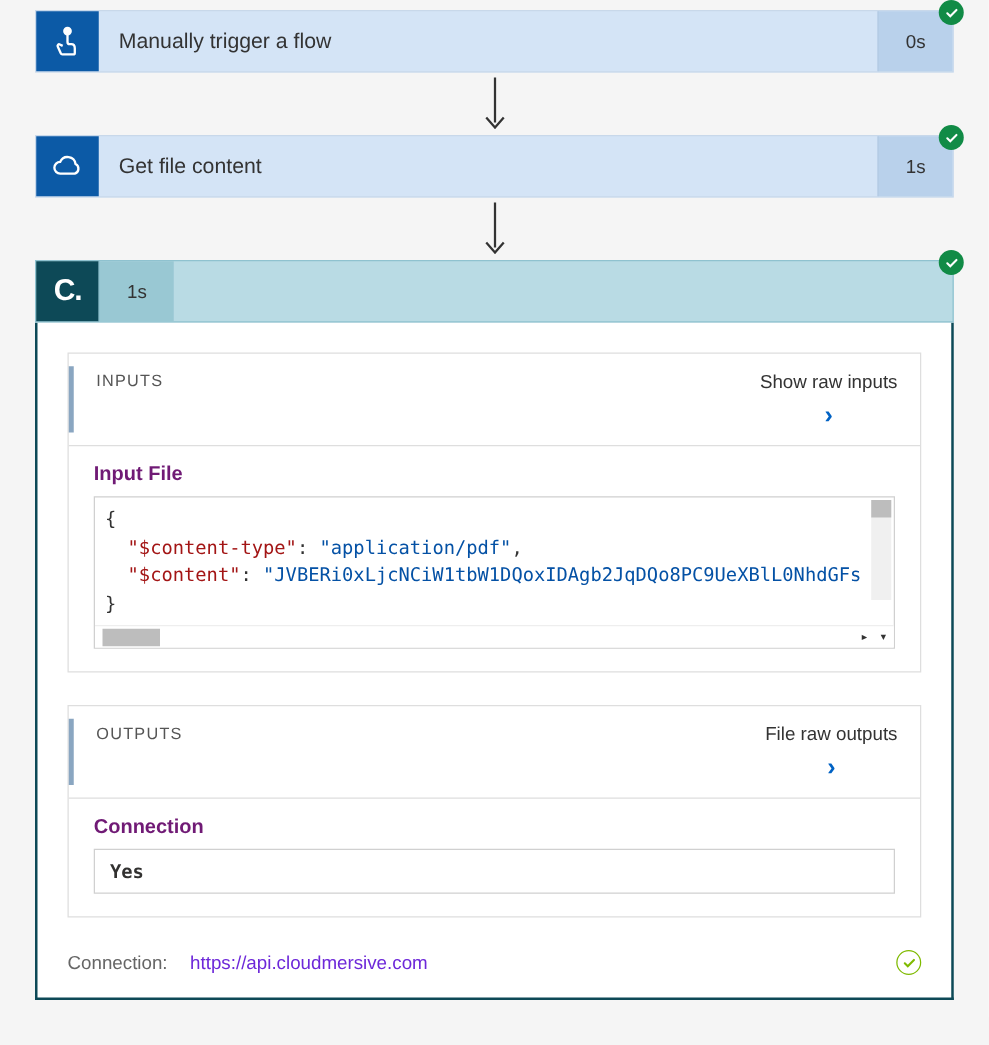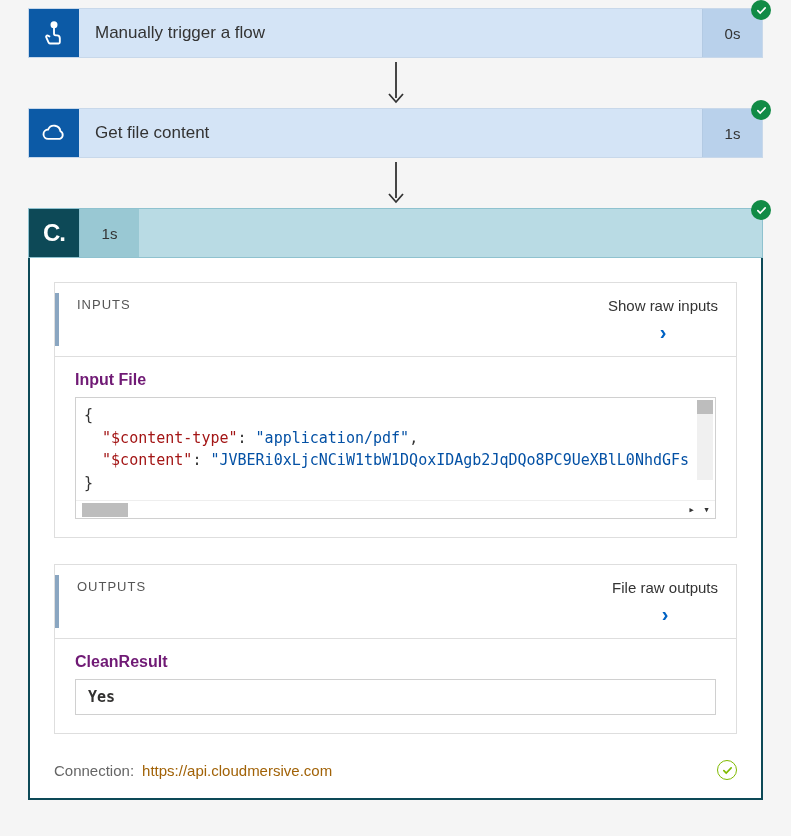--- a/index.html
+++ b/index.html
@@ -182,25 +182,25 @@
   .value-box {
     border: 1px solid #d0d0d0;
     padding: 8px 12px;
     font-family: Consolas, Menlo, monospace;
     font-size: 15px;
     font-weight: 600;
   }
   .conn-row {
     display: flex;
     align-items: center;
-    gap: 8px;
+    gap: 18px;
     font-size: 15px;
     color: #666;
   }
-  .conn-link { color: #a16207; }
+  .conn-link { color: #6d28d9; }
   .conn-check {
     margin-left: auto;
     width: 20px; height: 20px;
     border: 1.5px solid #7fba00;
     border-radius: 50%;
     display: flex; align-items: center; justify-content: center;
   }
   .conn-check svg { width: 11px; height: 11px; }
 </style>
 </head>
@@ -297,21 +297,21 @@
 
       <div class="section">
         <div class="section-head">
           <div class="section-title">OUTPUTS</div>
           <div class="show-raw">
             <span>File raw outputs</span>
             <span class="chev">›</span>
           </div>
         </div>
         <div class="section-body">
-          <div class="field-label">CleanResult</div>
+          <div class="field-label">Connection</div>
           <div class="value-box">Yes</div>
         </div>
       </div>
 
       <div class="conn-row">
         <span>Connection:</span>
         <span class="conn-link">https://api.cloudmersive.com</span>
         <span class="conn-check">
           <svg viewBox="0 0 12 12">
               <path d="M2 6.2 L4.6 8.8 L10 3.2" stroke="#7fba00" stroke-width="1.8" fill="none" stroke-linecap="round"></path>

